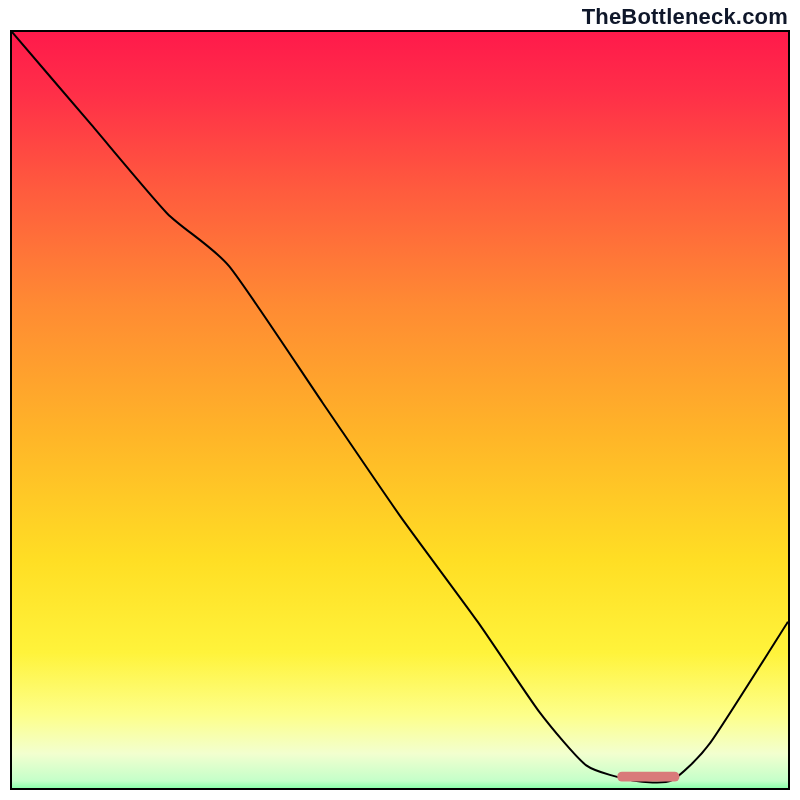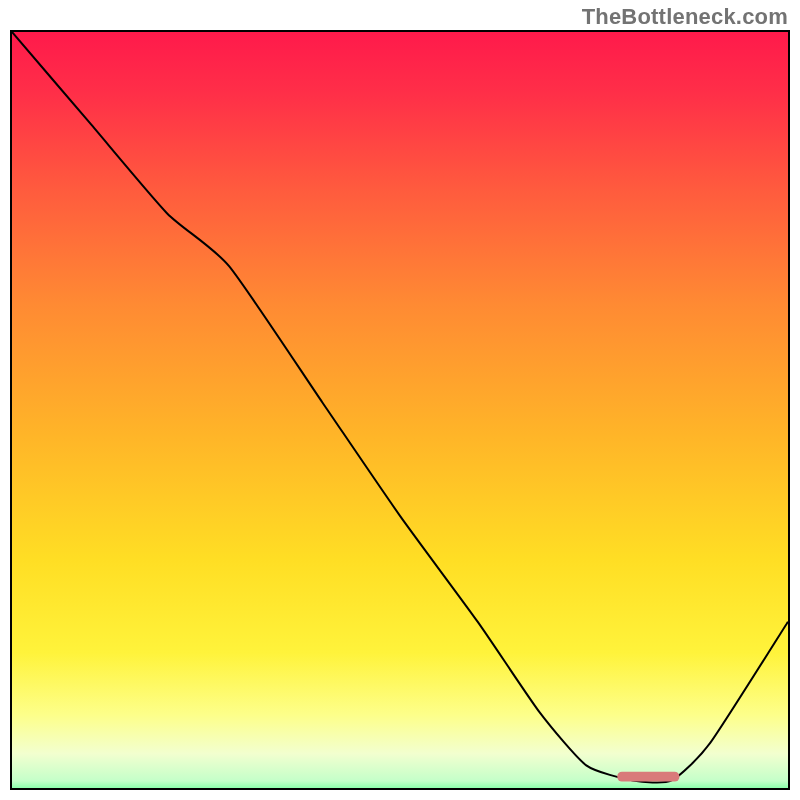--- a/index.html
+++ b/index.html
@@ -24,21 +24,21 @@
   .gradient {
     position: absolute;
     inset: 0;
   }
   .watermark {
     position: absolute;
     top: 4px;
     right: 12px;
     font-size: 22px;
     font-weight: 600;
-    color: #737373;
+    color: #0f172a;
     letter-spacing: 0.2px;
   }
   svg.curve {
     position: absolute;
     inset: 0;
     width: 100%;
     height: 100%;
   }
 </style>
 </head>

